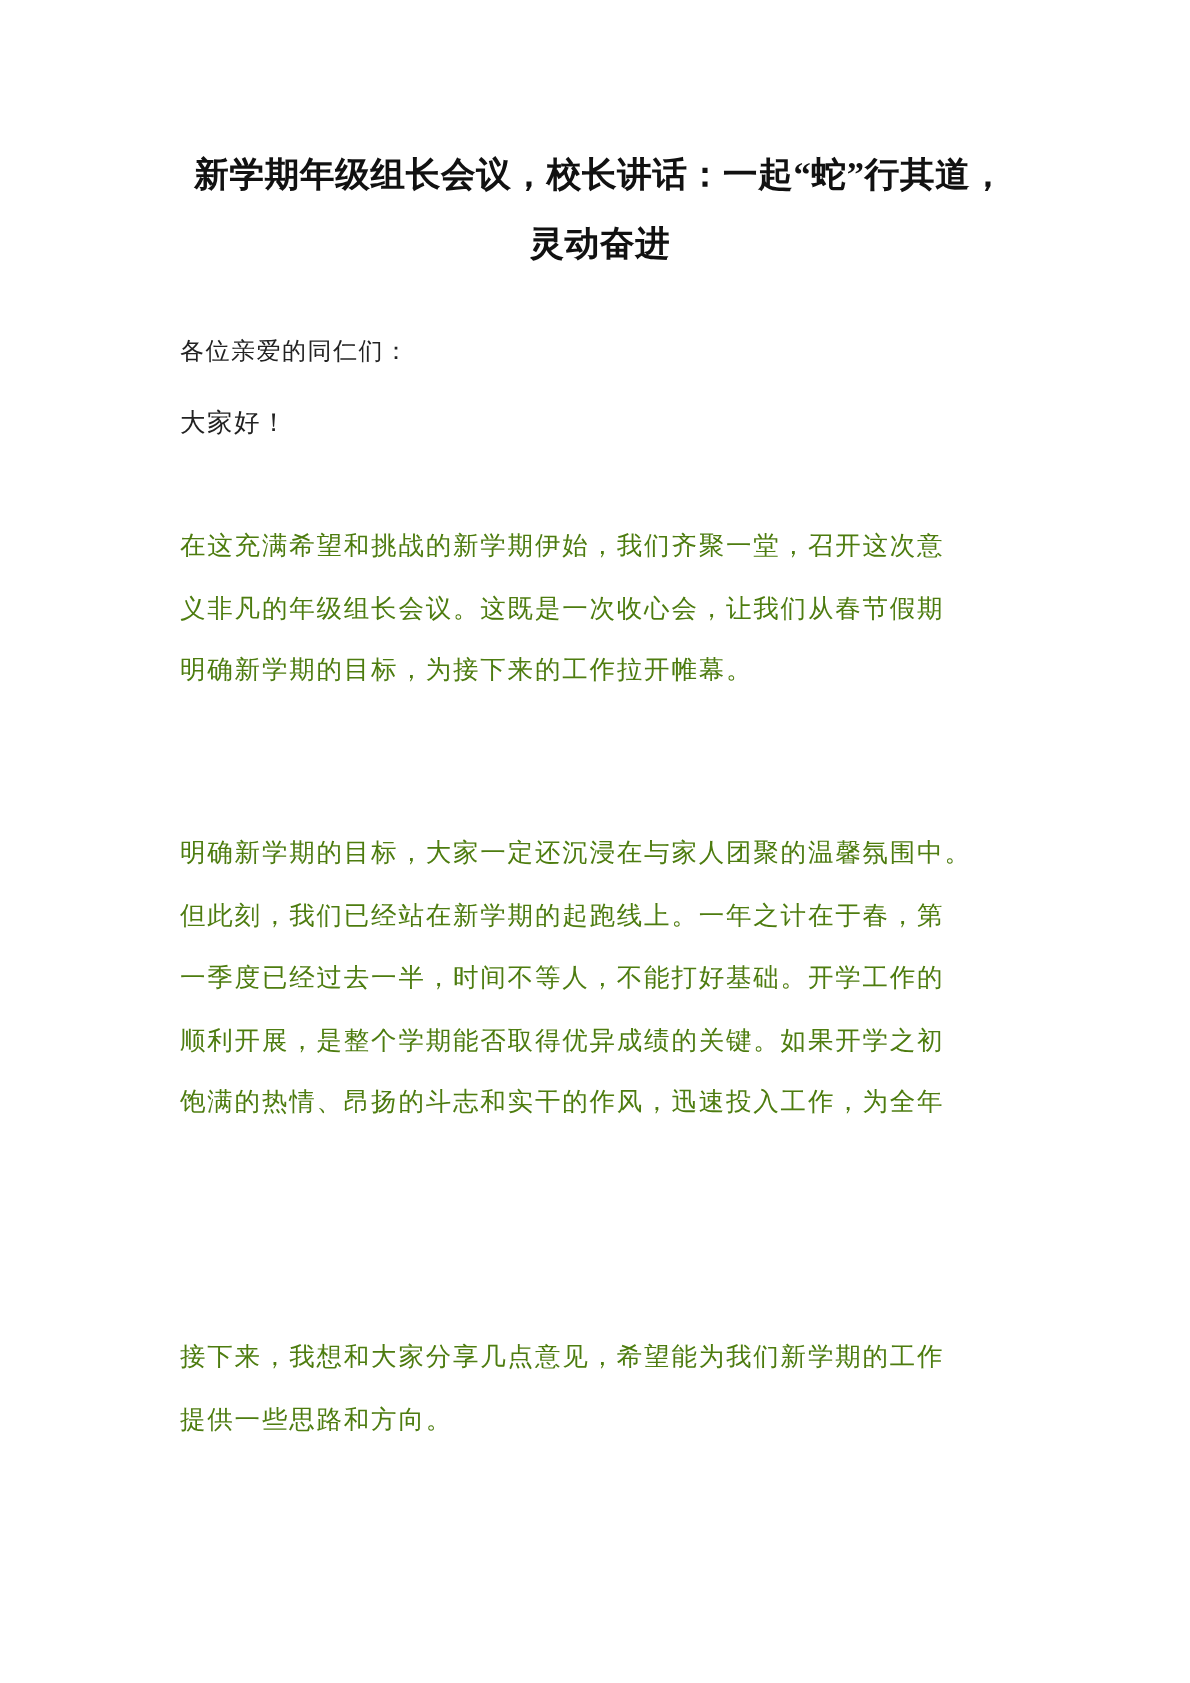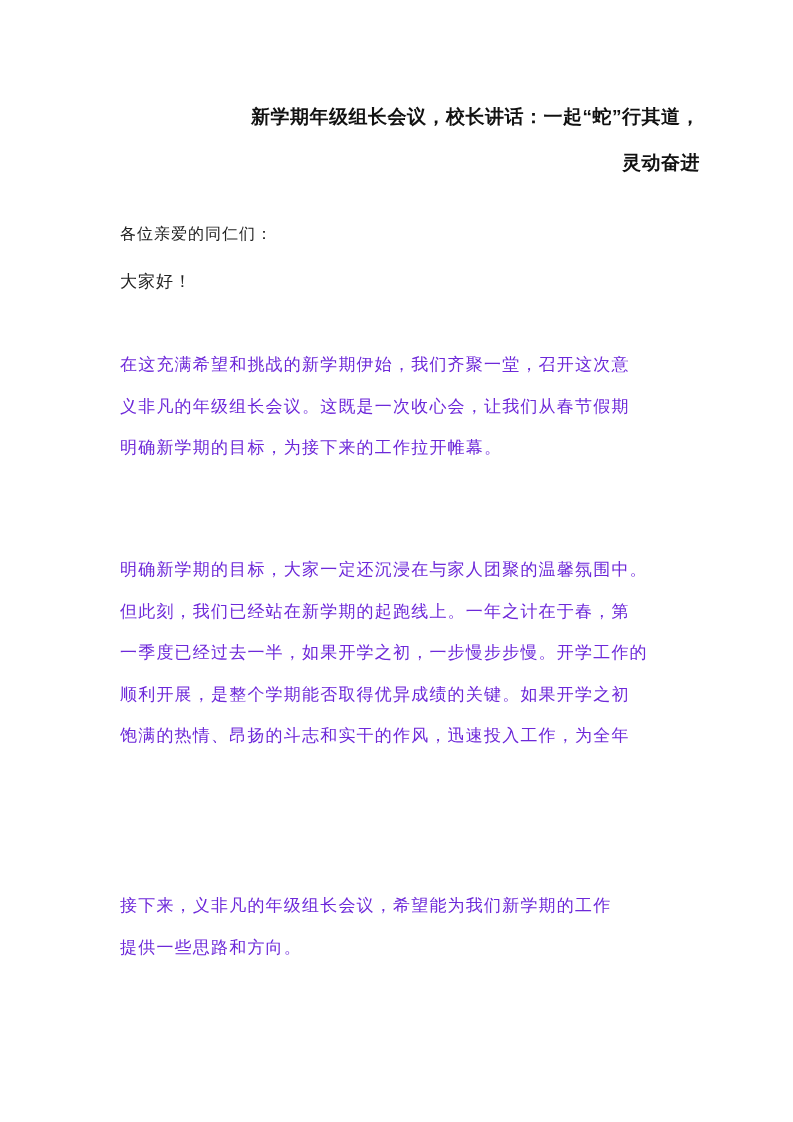--- a/index.html
+++ b/index.html
@@ -19,23 +19,23 @@
       position: absolute;
       left: 0; top: 0;
       width: 793px;
       height: 1122px;
       background: #ffffff;
     }
     .title {
       position: absolute;
       left: 100px;
       width: 600px;
-      text-align: right;
-      font-family: Liberation Sans, sans-serif;
-      font-size: 19px;
+      text-align: center;
+      font-family: Liberation Serif, serif;
+      font-size: 23px;
       font-weight: bold;
       color: #111111;
       line-height: 46px;
       top: 94px;
       letter-spacing: 0.5px;
     }
     .title div { white-space: nowrap; }
     .salutation {
       position: absolute;
       left: 120px;
@@ -52,21 +52,21 @@
       font-size: 17px;
       color: #222;
       letter-spacing: 1px;
       white-space: nowrap;
     }
     .para {
       position: absolute;
       left: 120px;
       width: 580px;
       font-size: 17px;
-      color: #6d28d9;
+      color: #4d7c0f;
       line-height: 41.5px;
       letter-spacing: 1.2px;
     }
     .para .line {
       white-space: nowrap;
       display: block;
     }
   </style>
 </head>
 <body>
@@ -83,23 +83,23 @@
 
   <div class="para" style="top:344px;">
     <span class="line">在这充满希望和挑战的新学期伊始，我们齐聚一堂，召开这次意</span>
     <span class="line">义非凡的年级组长会议。这既是一次收心会，让我们从春节假期</span>
     <span class="line">明确新学期的目标，为接下来的工作拉开帷幕。</span>
   </div>
 
   <div class="para" style="top:549px;">
     <span class="line">明确新学期的目标，大家一定还沉浸在与家人团聚的温馨氛围中。</span>
     <span class="line">但此刻，我们已经站在新学期的起跑线上。一年之计在于春，第</span>
-    <span class="line">一季度已经过去一半，如果开学之初，一步慢步步慢。开学工作的</span>
+    <span class="line">一季度已经过去一半，时间不等人，不能打好基础。开学工作的</span>
     <span class="line">顺利开展，是整个学期能否取得优异成绩的关键。如果开学之初</span>
     <span class="line">饱满的热情、昂扬的斗志和实干的作风，迅速投入工作，为全年</span>
   </div>
 
   <div class="para" style="top:885px;">
-    <span class="line">接下来，义非凡的年级组长会议，希望能为我们新学期的工作</span>
+    <span class="line">接下来，我想和大家分享几点意见，希望能为我们新学期的工作</span>
     <span class="line">提供一些思路和方向。</span>
   </div>
 
 </div>
 
 </body></html>

